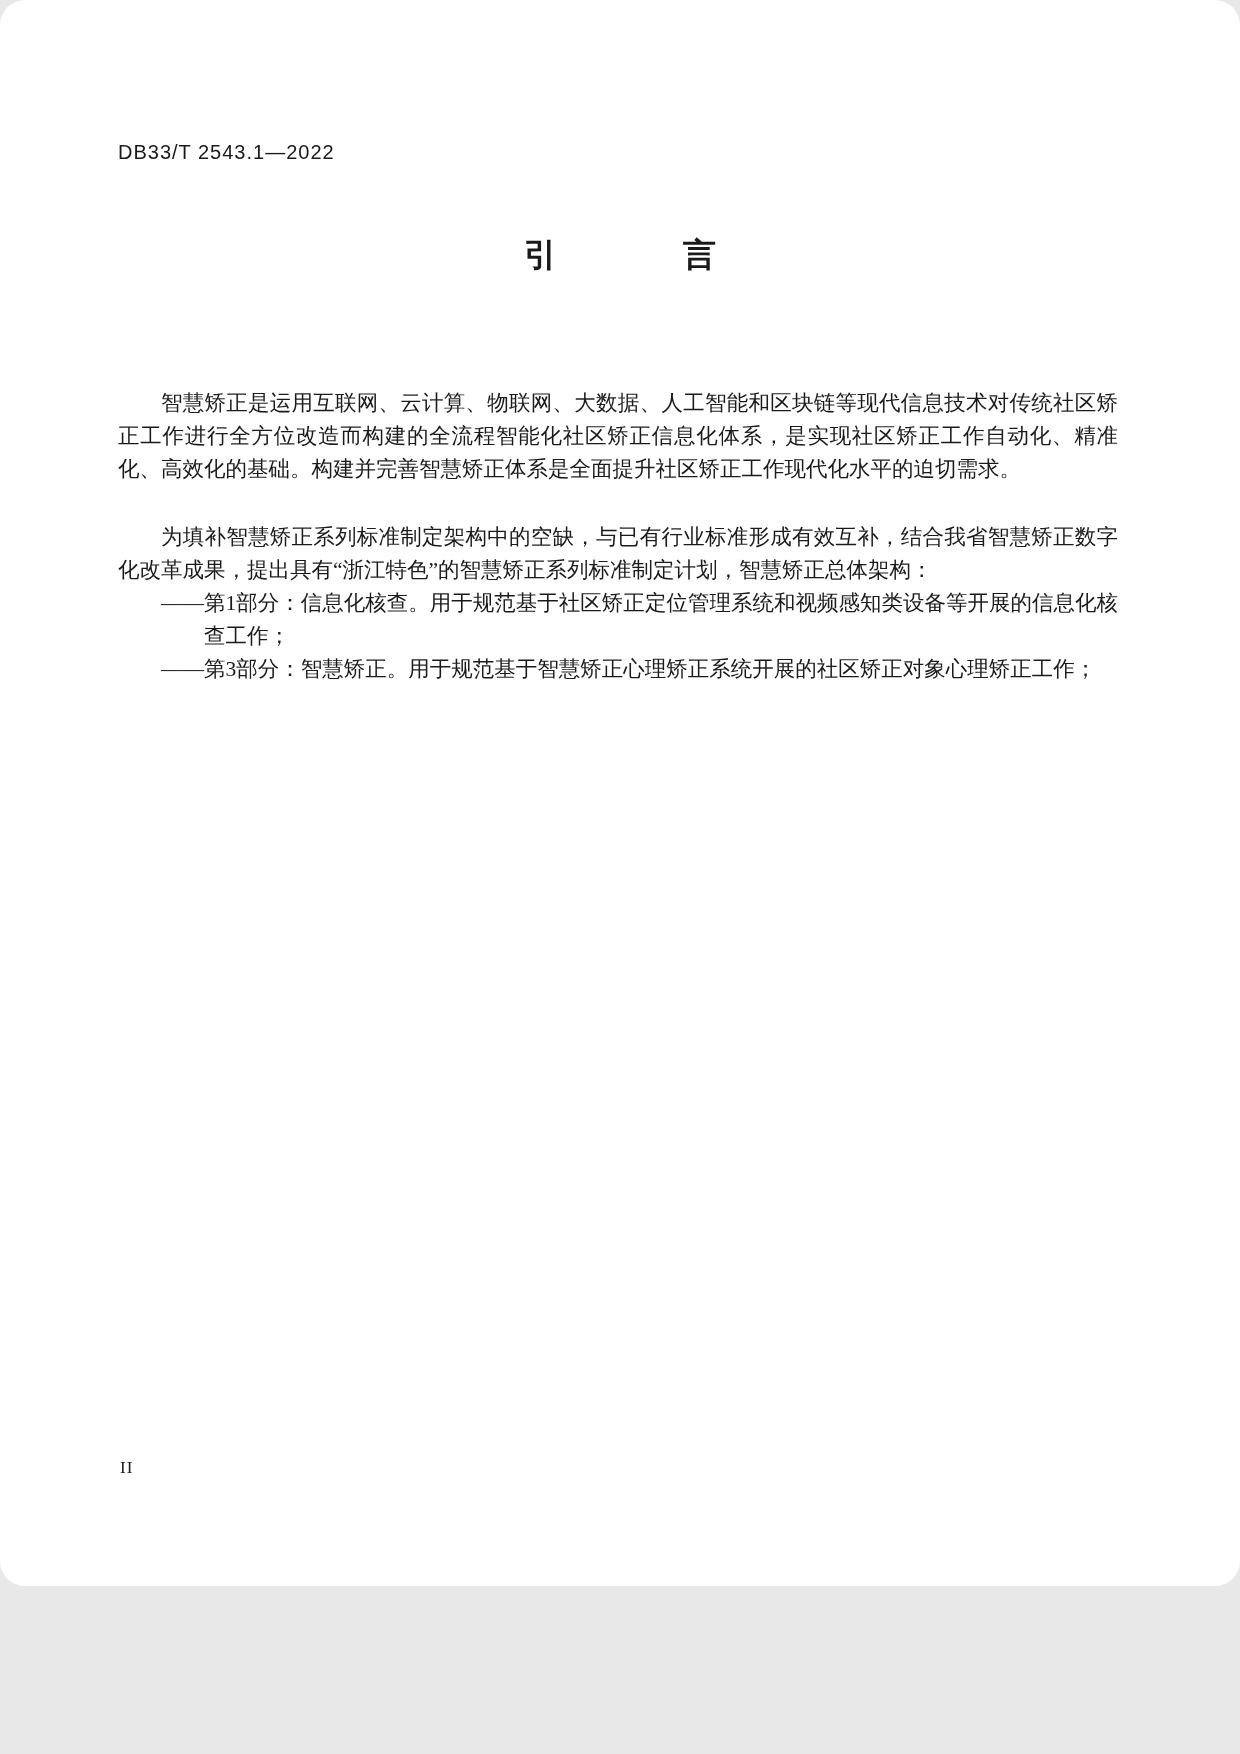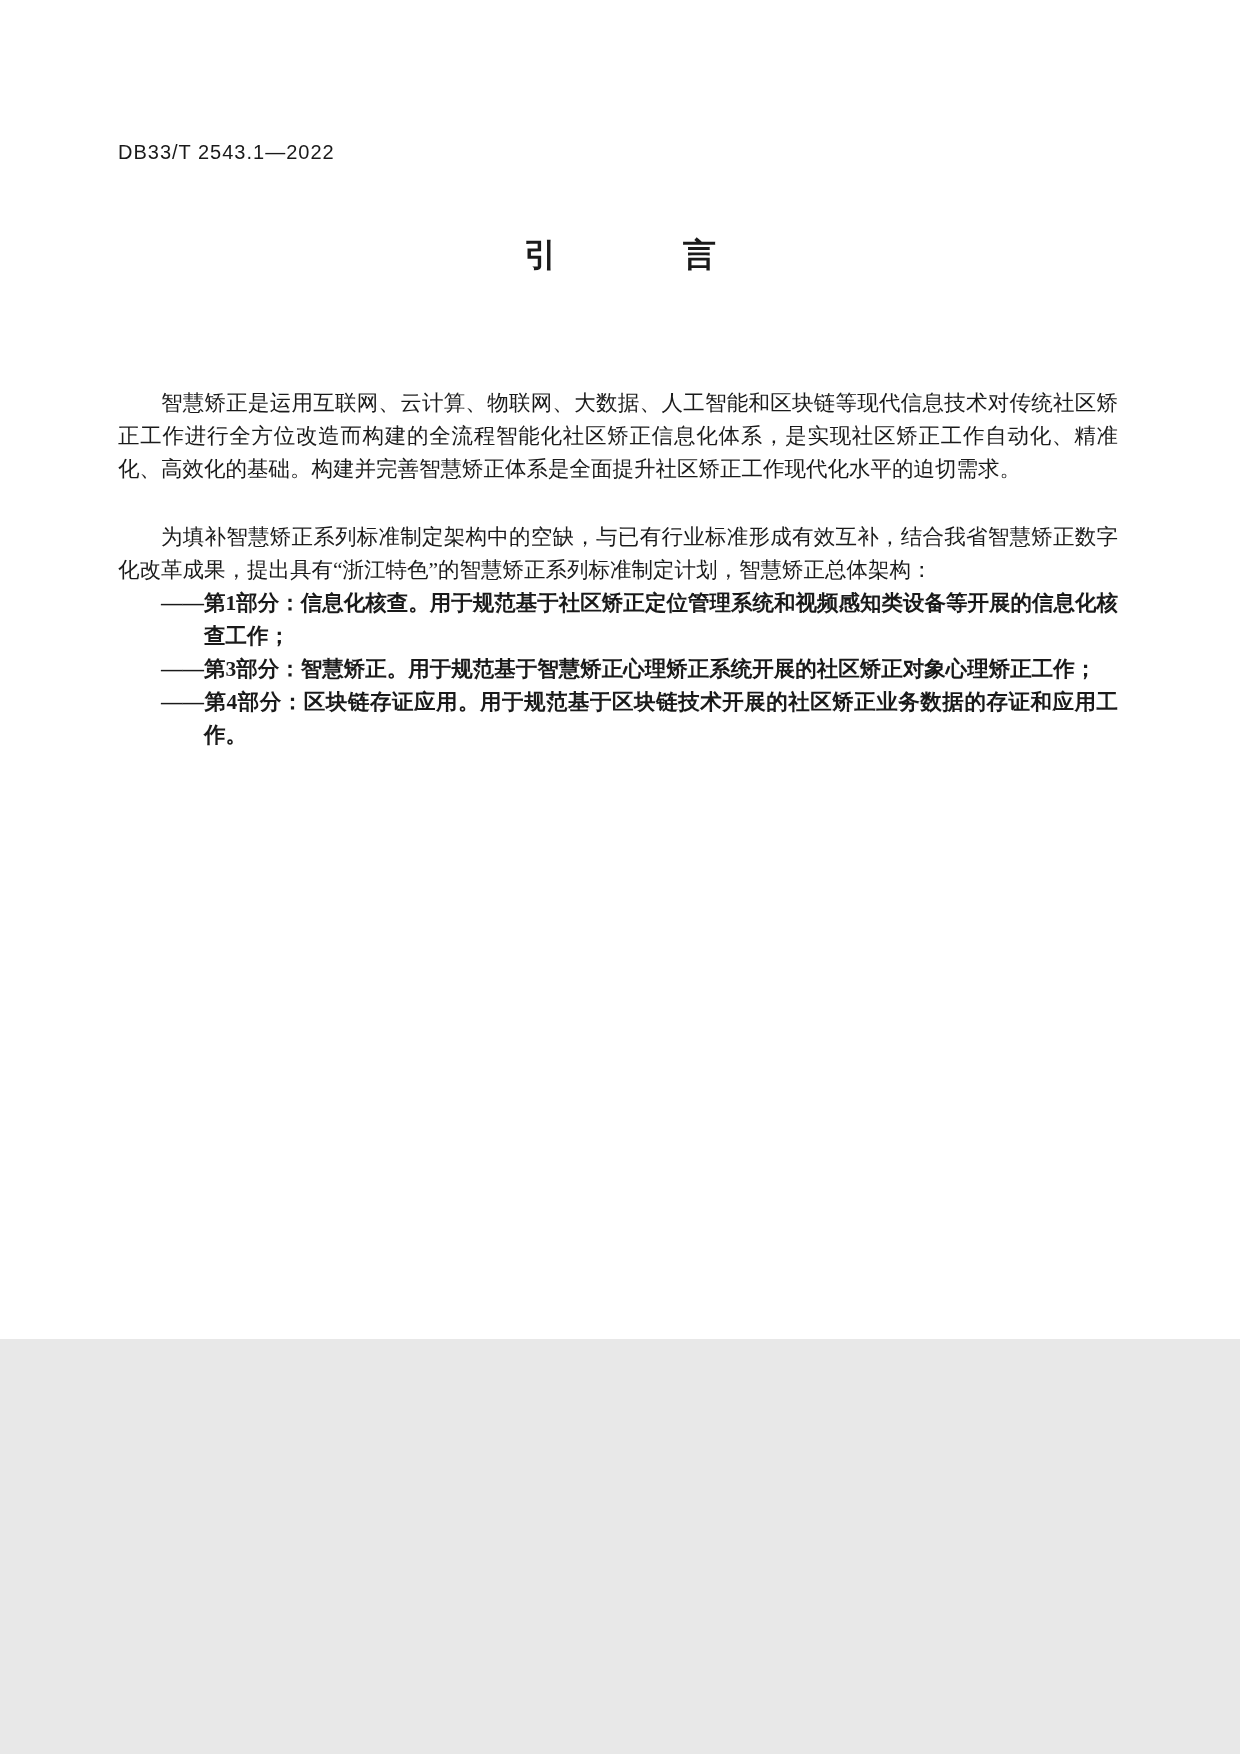--- a/index.html
+++ b/index.html
@@ -3,25 +3,26 @@
 <meta charset="utf-8">
 <style>
   html, body {
     margin: 0;
     padding: 0;
     background: #e8e8e8;
   }
   .page {
     position: relative;
     width: 1240px;
-    height: 1339px;
+    height: 1586px;
     margin: 0 auto;
     background: #ffffff;
     color: #1a1a1a;
     overflow: hidden;
+    border-radius: 25px;
   }
   .doc-header {
     position: absolute;
     left: 118px;
     top: 141px;
     font-family: "Liberation Sans", "DejaVu Sans", sans-serif;
     font-weight: 500;
     font-size: 20px;
     letter-spacing: 1px;
     white-space: nowrap;
@@ -52,21 +53,20 @@
   .body-text p {
     margin: 0;
   }
   p.para {
     text-indent: 2em;
     margin-top: 35px;
   }
   p.list-item {
     padding-left: 4em;
     text-indent: -2em;
-    font-weight: bold;
   }
   .page-number {
     position: absolute;
     left: 120px;
     top: 1458px;
     font-family: "Liberation Serif", "DejaVu Serif", serif;
     font-size: 17px;
     letter-spacing: 1px;
   }
 </style>
@@ -80,18 +80,17 @@
   <div class="title-row">
     <span>引</span>
     <span>言</span>
   </div>
 
   <div class="body-text">
     <p class="para">智慧矫正是运用互联网、云计算、物联网、大数据、人工智能和区块链等现代信息技术对传统社区矫正工作进行全方位改造而构建的全流程智能化社区矫正信息化体系，是实现社区矫正工作自动化、精准化、高效化的基础。构建并完善智慧矫正体系是全面提升社区矫正工作现代化水平的迫切需求。</p>
     <p class="para">为填补智慧矫正系列标准制定架构中的空缺，与已有行业标准形成有效互补，结合我省智慧矫正数字化改革成果，提出具有“浙江特色”的智慧矫正系列标准制定计划，智慧矫正总体架构：</p>
     <p class="list-item">——第1部分：信息化核查。用于规范基于社区矫正定位管理系统和视频感知类设备等开展的信息化核查工作；</p>
     <p class="list-item">——第3部分：智慧矫正。用于规范基于智慧矫正心理矫正系统开展的社区矫正对象心理矫正工作；</p>
-    <p class="list-item">——第4部分：区块链存证应用。用于规范基于区块链技术开展的社区矫正业务数据的存证和应用工作。</p>
   </div>
 
   <div class="page-number">II</div>
 
 </div>
 
 </body></html>

